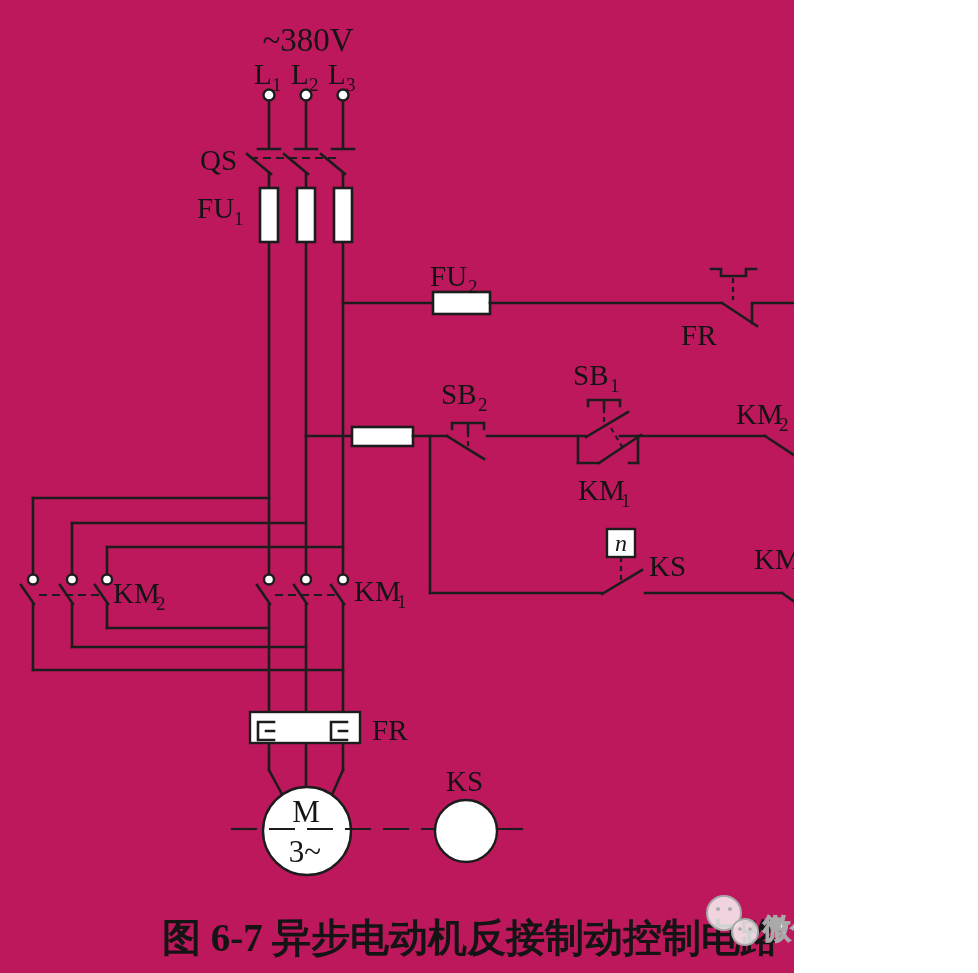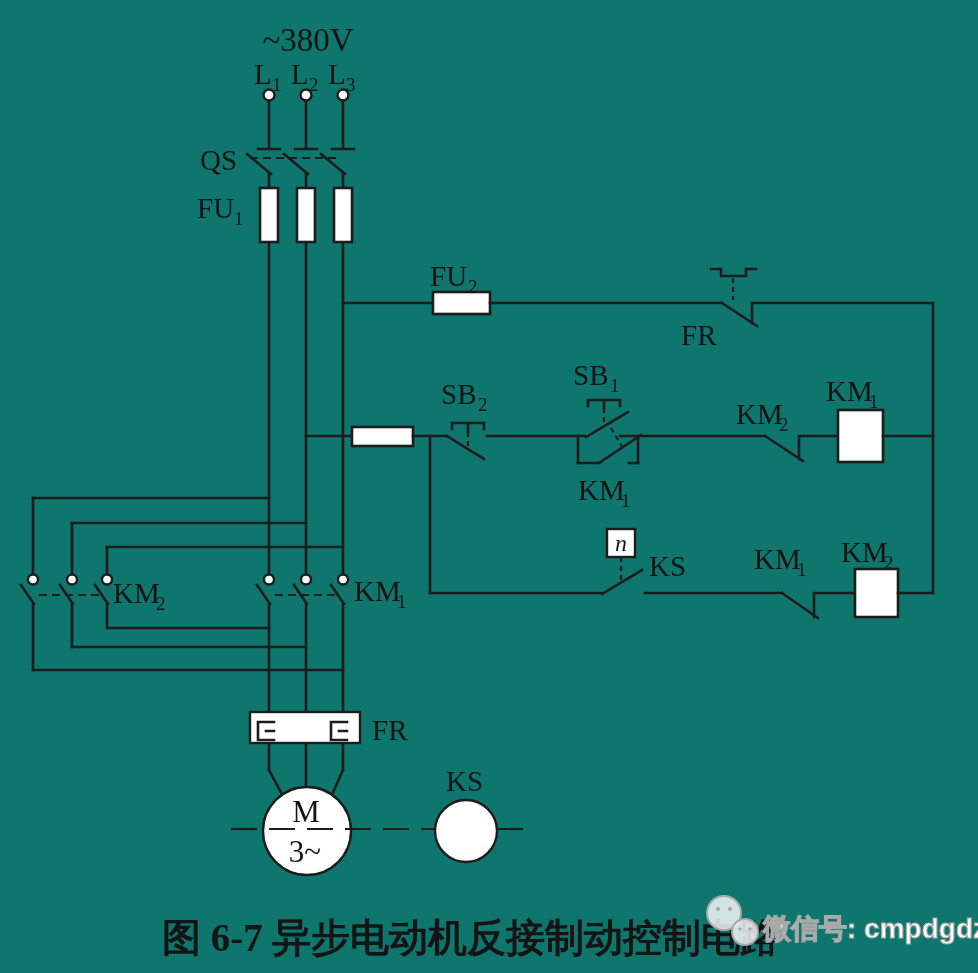--- a/index.html
+++ b/index.html
@@ -1,16 +1,16 @@
 <!DOCTYPE html>
 <html><head>
 <meta charset="utf-8">
 <style>
   html,body{margin:0;padding:0;background:#ffffff;}
-  .page{position:relative;width:978px;height:973px;background:#0f766e;overflow:hidden;}
+  .page{position:relative;width:794px;height:973px;background:#be185d;overflow:hidden;}
   svg{display:block;}
   .wire{stroke:#1c1c1c;stroke-width:2.6;fill:none;stroke-linecap:square;}
   .sym{stroke:#1c1c1c;stroke-width:2.6;fill:#ffffff;}
   .open{stroke:#1c1c1c;stroke-width:2.4;fill:#ffffff;}
   .dash{stroke:#1c1c1c;stroke-width:2.2;fill:none;}
   text{fill:#141414;font-family:"Liberation Serif","DejaVu Serif",serif;}
   .lbl{font-size:29px;}
   .sub{font-size:19px;}
   .big{font-size:33px;}
   .mlbl{font-size:31px;}

